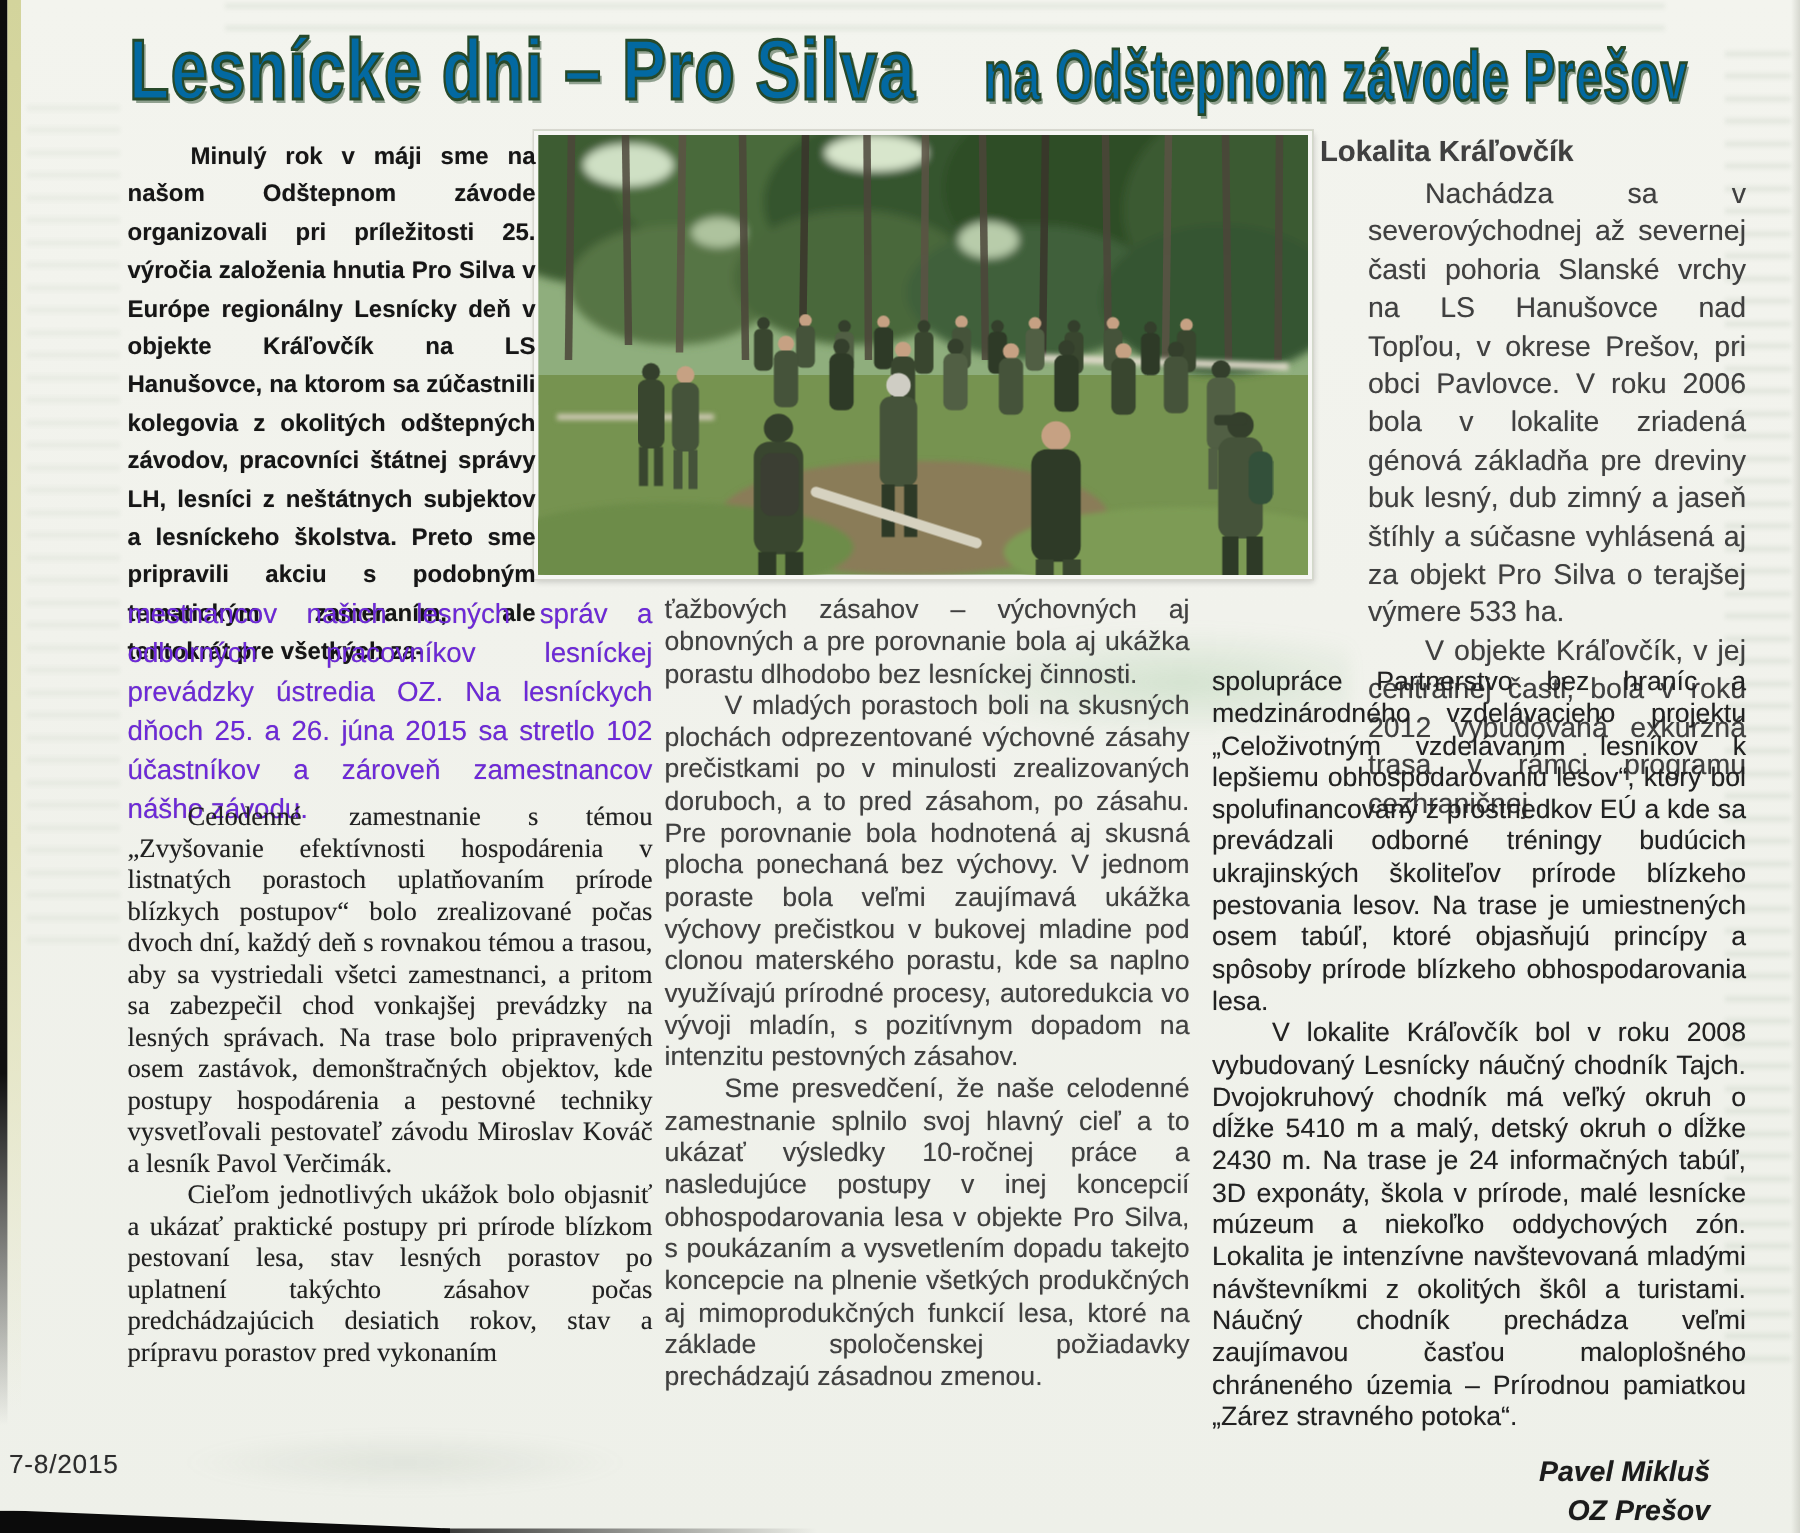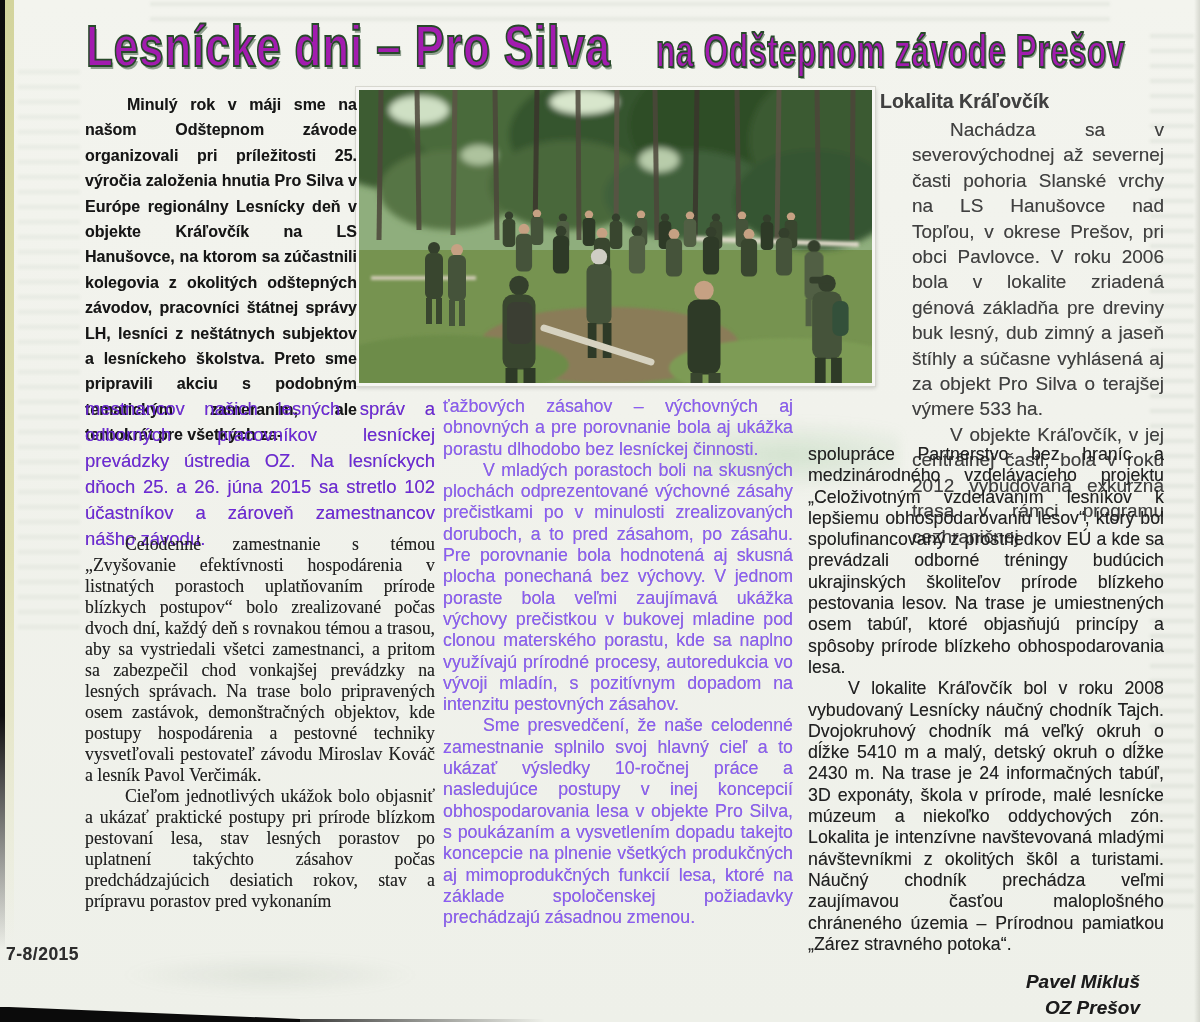--- a/index.html
+++ b/index.html
@@ -26,44 +26,44 @@
   .ghost.lines{background:repeating-linear-gradient(180deg,rgba(96,124,96,.16) 0 4px,rgba(0,0,0,0) 4px 15px);}
   .ghost.top{left:150px;top:2px;width:960px;height:24px;opacity:.55;}
   .ghost.rightcol{left:1150px;top:34px;width:44px;height:880px;opacity:.6;}
   .ghost.leftcol{left:18px;top:70px;width:62px;height:560px;opacity:.4;}
   .ghost.blob{left:620px;top:418px;width:280px;height:74px;filter:blur(5px);
     background:radial-gradient(ellipse at 60% 50%,rgba(110,175,110,.22),rgba(110,175,110,0) 70%);}
   .ghost.blob2{left:120px;top:955px;width:300px;height:40px;filter:blur(4px);
     background:radial-gradient(ellipse,rgba(120,140,120,.12),rgba(0,0,0,0) 70%);}
   
   .title{position:absolute;left:86px;top:22px;width:1100px;margin:0;white-space:nowrap;
-    font-weight:700;letter-spacing:1px;color:#a21caf;
+    font-weight:700;letter-spacing:1px;color:#0369a1;
     -webkit-text-stroke:1.7px #27492a;text-shadow:2px 2px 0 rgba(25,60,28,.45);}
   .title .t1{display:inline-block;font-size:50px;transform:scale(.88,1.14);transform-origin:left bottom;}
   .title .t2{display:inline-block;font-size:42px;transform:scale(.75,1.12);transform-origin:left bottom;margin-left:-26px;}
   
   .photo{position:absolute;left:356px;top:87px;width:519px;height:299px;margin:0;
     border:3px solid #f6f6f3;box-shadow:0 0 0 1px #d7d7cf,1px 2px 4px rgba(0,0,0,.18);box-sizing:border-box;background:#87a372;}
   .photo svg{display:block;width:100%;height:100%;}
   
   .col{position:absolute;text-align:justify;}
   .col p{margin:0;}
   .indent p{text-indent:40px;}
   p.noindent{text-indent:0 !important;}
   .col1n{left:85px;top:92px;width:272px;font-weight:700;font-size:16px;line-height:25.4px;text-indent:42px;color:#161616;}
   .col1wTop{left:85px;top:396px;width:350px;font-weight:400;font-size:18.5px;line-height:26px;color:#6d28d9;}
   .col1w{left:85px;top:534px;width:350px;font-size:17.8px;line-height:21px;color:#212121;font-family:Liberation Serif, serif;}
-  .col2{left:443px;top:396px;width:350px;font-size:17.8px;line-height:21.3px;color:#8b5cf6;}
+  .col2{left:443px;top:396px;width:350px;font-size:17.8px;line-height:21.3px;color:#404040;}
   .col3n{left:880px;top:88px;width:284px;font-size:19px;line-height:25.4px;color:#404040;}
   .col3n h2{margin:0 0 2px 0;font-size:19.5px;line-height:27px;font-weight:700;text-align:left;}
   .col3n p{text-indent:38px;margin-left:32px;}
   .col3w{left:808px;top:396px;width:356px;font-size:17.8px;line-height:21.3px;color:#212121;margin-top:48px;}
   .signature{margin-top:14px;font-style:italic;font-weight:700;text-align:right;
     font-size:19px;line-height:26px;padding-right:24px;color:#1b1b1b;}
-  .footer{position:absolute;left:6px;top:944px;font-size:17.5px;letter-spacing:.5px;color:#2d2d2d;font-weight:bold;}
+  .footer{position:absolute;left:6px;top:966px;font-size:17.5px;letter-spacing:.5px;color:#2d2d2d;}
   
   .col,.col3n h2,.footer{text-shadow:0 0 .5px rgba(0,0,0,.35);}
 </style>
 </head>
 <body>
 
 <div class="page">
 
   <div class="edge-black"></div>
   <div class="edge-yellow"></div>

